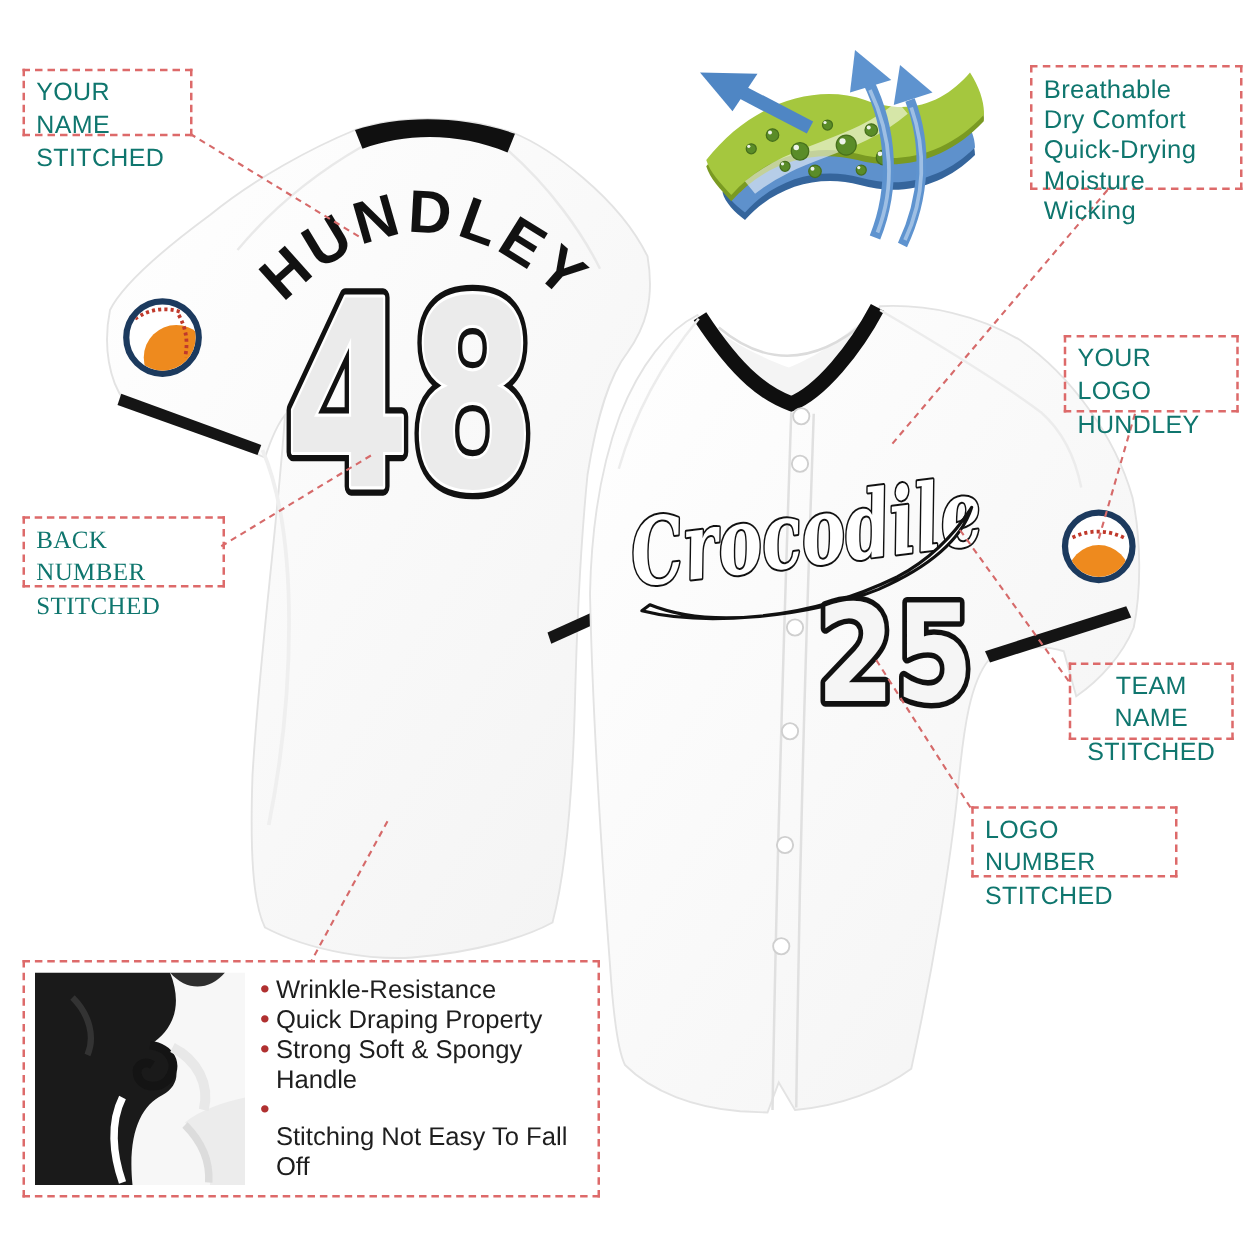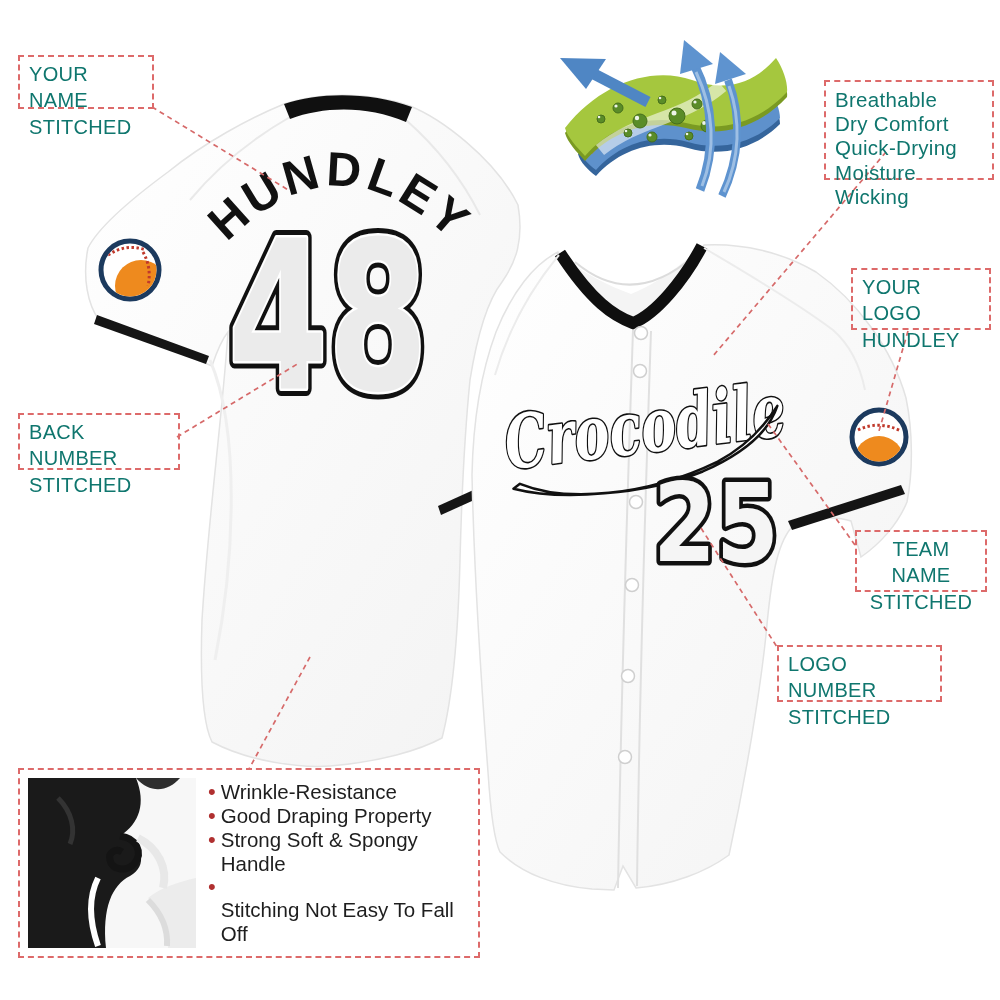--- a/index.html
+++ b/index.html
@@ -3,21 +3,21 @@
 <meta charset="utf-8">
 <style>
   html,body{margin:0;padding:0;background:#fff;}
   .canvas{position:relative;width:1000px;height:1000px;background:#ffffff;overflow:hidden;
           font-family:"Liberation Sans",sans-serif;}
   svg{display:block;}
   .scene{position:absolute;left:0;top:0;}
   .callout{position:absolute;box-sizing:border-box;border:2px dashed #dd6a6a;
            color:#0f766e;font-size:20px;line-height:1.32;padding:4px 9px;
            white-space:pre-line;letter-spacing:.3px;background:transparent;}
-  .callout.mixed{font-size:20.5px;line-height:1.18;padding:6px 9px;margin-top:28px;}
+  .callout.mixed{font-size:20.5px;line-height:1.18;padding:6px 9px;}
   .features{position:absolute;left:18px;top:768px;width:462px;height:190px;
             box-sizing:border-box;border:2px dashed #dd6a6a;display:flex;
             align-items:center;gap:12px;padding:8px;}
   .swatch{flex:0 0 168px;height:170px;}
   .feature-list{display:flex;flex-direction:column;justify-content:space-between;
                 height:166px;padding:2px 0;}
   .feature-item{display:flex;align-items:baseline;font-size:20.5px;color:#1e1e1e;}
   .feature-item .bullet{color:#b03030;font-size:22px;margin-right:5px;line-height:1;}
   .feature-item.nobullet .bullet{visibility:hidden;}
 </style>
@@ -193,21 +193,21 @@
 STITCHED</div>
 
   <div class="callout mixed" style="left:824px;top:52px;width:170px;height:100px;">Breathable
 Dry Comfort
 Quick-Drying
 Moisture Wicking</div>
 
   <div class="callout" style="left:851px;top:268px;width:140px;height:62px;">YOUR LOGO
 HUNDLEY</div>
 
-  <div class="callout" style="left:18px;top:413px;width:162px;height:57px;">BACK NUMBER
+  <div class="callout" style="left:18px;top:413px;width:162px;height:57px;font-family:Liberation Serif, serif;">BACK NUMBER
 STITCHED</div>
 
   <div class="callout" style="left:855px;top:530px;width:132px;height:62px;text-align:center;">TEAM NAME
 STITCHED</div>
 
   <div class="callout" style="left:777px;top:645px;width:165px;height:57px;">LOGO NUMBER
 STITCHED</div>
 
   <div class="features">
     <svg class="swatch" viewBox="0 0 168 170">
@@ -222,21 +222,21 @@
       <path d="M120,122 C134,136 140,152 139,168" stroke="#dcdcdc" stroke-width="6" fill="none"></path>
       <path d="M30,20 C44,34 48,52 42,66" stroke="#333333" stroke-width="5" fill="none"></path>
     </svg>
     <div class="feature-list">
       <div class="feature-item">
         <span class="bullet">•</span>
         <span>Wrinkle-Resistance</span>
       </div>
       <div class="feature-item">
         <span class="bullet">•</span>
-        <span>Good Draping Property</span>
+        <span>Quick Draping Property</span>
       </div>
       <div class="feature-item">
         <span class="bullet">•</span>
         <span>Strong Soft &amp; Spongy Handle</span>
       </div>
       <div class="feature-item">
         <span class="bullet">•</span>
       </div>
       <div class="feature-item nobullet">
         <span class="bullet">•</span>

